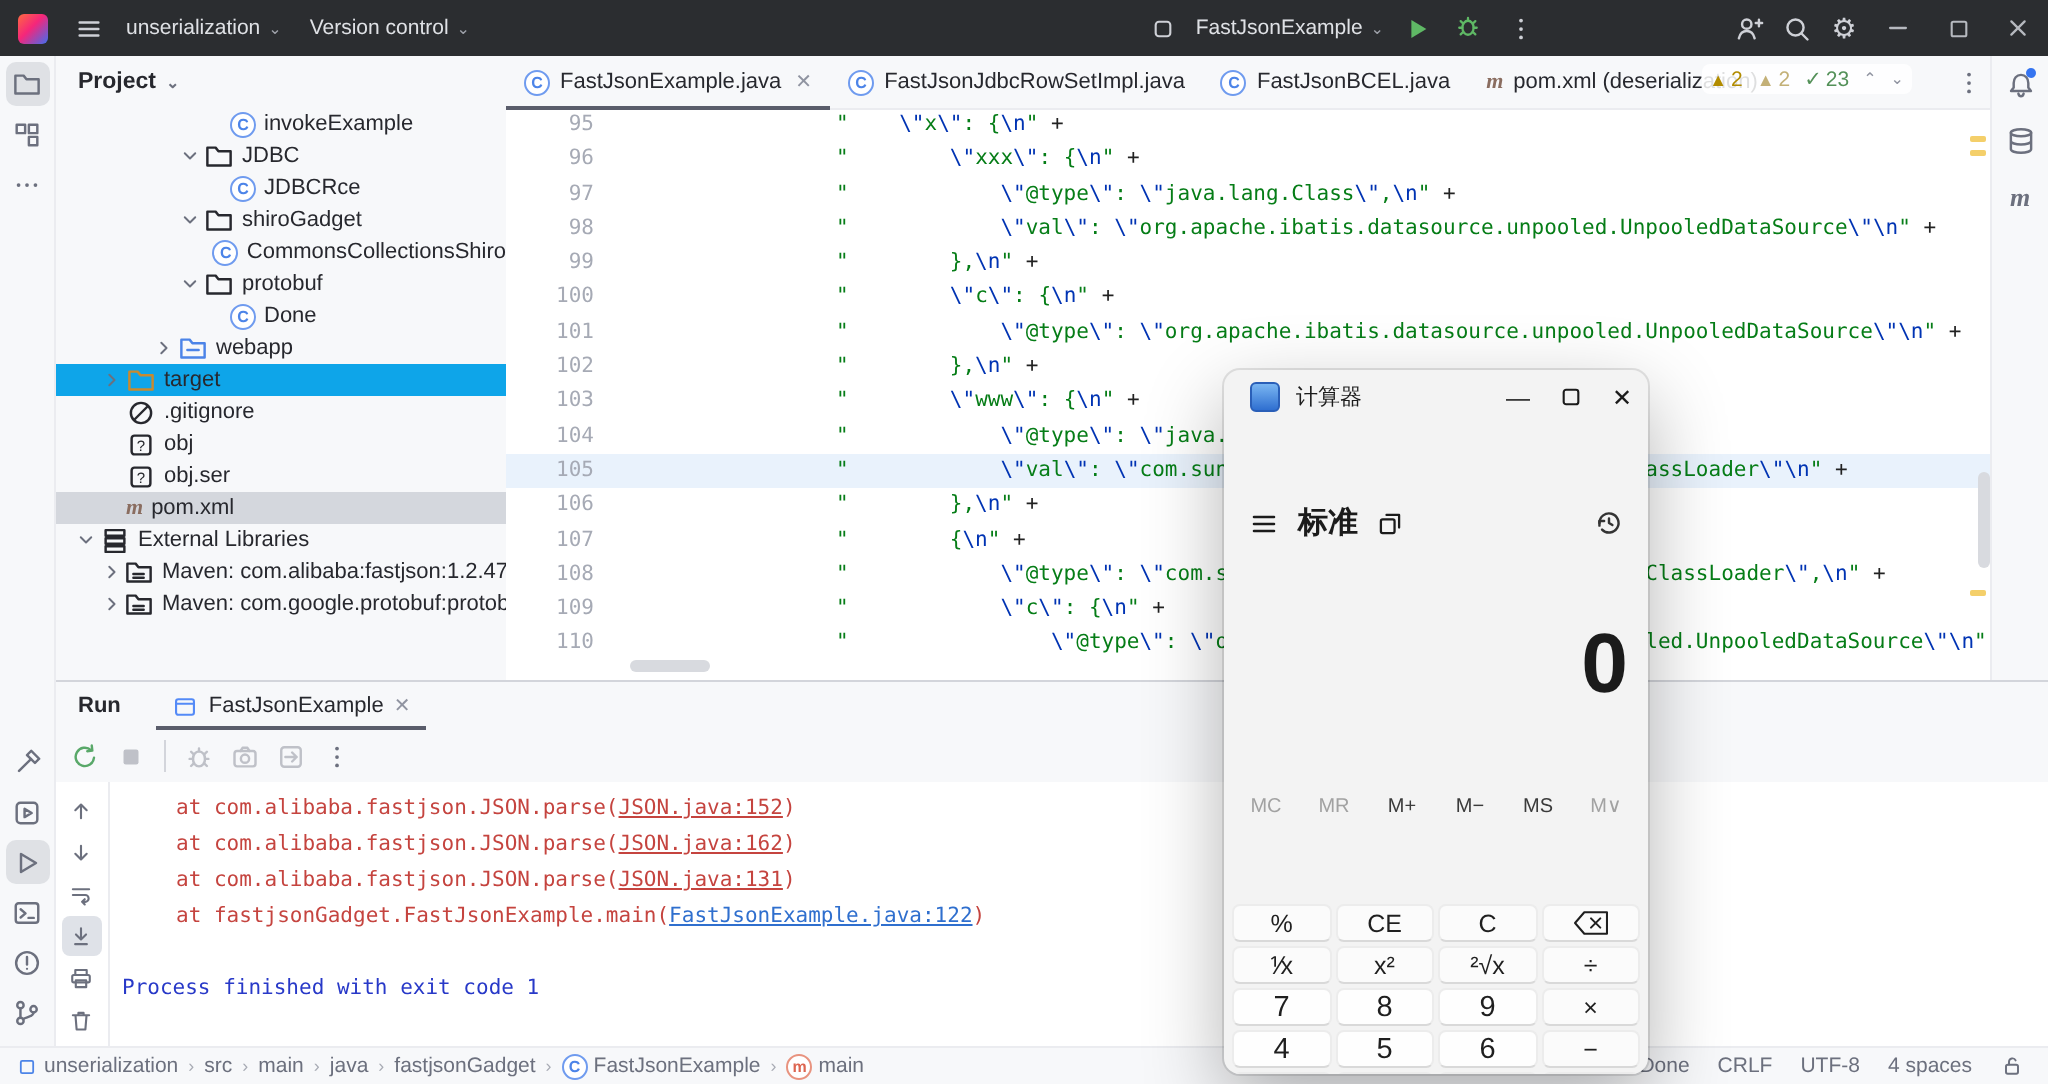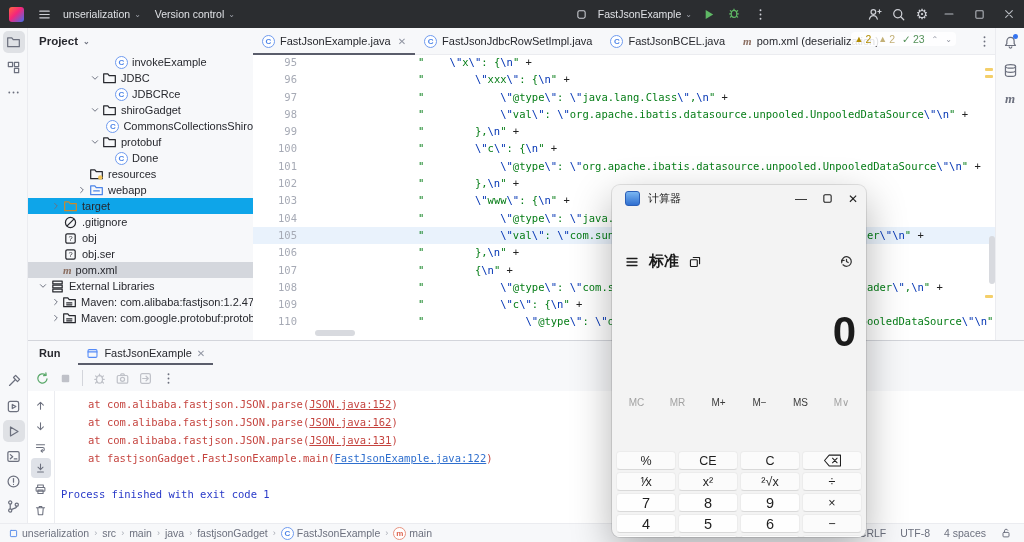--- a/index.html
+++ b/index.html
@@ -109,21 +109,21 @@
   
   #status-bar{position:absolute;left:0;right:0;bottom:0;height:18px;background:#f7f8fa;
     border-top:1px solid #ebecf0;display:flex;align-items:center;font-size:10.5px;color:#6c707e;z-index:4;}
   #breadcrumbs{display:flex;align-items:center;gap:5px;padding-left:8px;white-space:nowrap;}
   .bc-item{display:flex;align-items:center;gap:3px;}
   .bc-sep{color:#a8abb4;font-size:9px;}
   #status-right{margin-left:auto;display:flex;align-items:center;gap:14px;padding-right:12px;}
   .st-item{display:flex;align-items:center;gap:4px;}
 
   
-  #calculator{position:absolute;left:612px;top:185px;width:254px;height:352px;background:#f3f3f3;
+  #calculator{position:absolute;left:612px;top:185px;width:212px;height:352px;background:#f3f3f3;
     border-radius:8px;box-shadow:0 14px 40px rgba(0,0,0,.30),0 0 0 1px rgba(0,0,0,.10);z-index:50;
     display:flex;flex-direction:column;overflow:hidden;color:#1b1b1b;gap:40px;}
   #calc-titlebar{height:27px;display:flex;align-items:center;font-size:11px;}
   #calc-app-icon{width:13px;height:13px;border-radius:3px;margin:0 8px 0 13px;
     background:linear-gradient(180deg,#7ab6f2 0%,#2f6fd0 100%);border:1px solid #2a5fb8;}
   #calc-win-btns{margin-left:auto;display:flex;}
   .cw-btn{width:26px;height:27px;display:flex;align-items:center;justify-content:center;color:#1b1b1b;font-size:12px;}
   #calc-nav{height:26px;display:flex;align-items:center;gap:9px;padding:0 12px;}
   #calc-mode{font-size:15px;font-weight:bold;}
   #calc-history{margin-left:auto;color:#333;}
@@ -377,30 +377,20 @@
           <span class="lbl">protobuf</span>
         </div>
         <div class="trow" style="padding-left:75px">
           <span class="chev"></span>
           <span class="ic">
             <span class="ring-ic">C</span>
           </span>
           <span class="lbl">Done</span>
         </div>
         <div class="trow" style="padding-left:49px">
-          <span class="chev"></span>
-          <span class="ic">
-            <svg width="15" height="15" viewBox="0 0 16 16" fill="none" stroke="currentColor" stroke-width="1.3" stroke-linecap="round" stroke-linejoin="round">
-              <path d="M1.8 3h4.4l1.5 1.9h6.5v7.6H1.8z"></path>
-              <circle cx="12" cy="11.2" r="2.4" fill="#f2c55c" stroke="none"></circle>
-            </svg>
-          </span>
-          <span class="lbl">resources</span>
-        </div>
-        <div class="trow" style="padding-left:49px">
           <span class="chev">
             <svg width="12" height="12" viewBox="0 0 16 16" fill="none" stroke="currentColor" stroke-width="1.3" stroke-linecap="round" stroke-linejoin="round">
               <path d="M6.2 4.5l3.5 3.5-3.5 3.5"></path>
             </svg>
           </span>
           <span class="ic">
             <span style="color:#4c84e8">
               <svg width="15" height="15" viewBox="0 0 16 16" fill="none" stroke="currentColor" stroke-width="1.3" stroke-linecap="round" stroke-linejoin="round">
                 <path d="M1.8 3h4.4l1.5 1.9h6.5v7.6H1.8z"></path>
                 <path d="M5 8.5h6" stroke="#4c84e8"></path>

